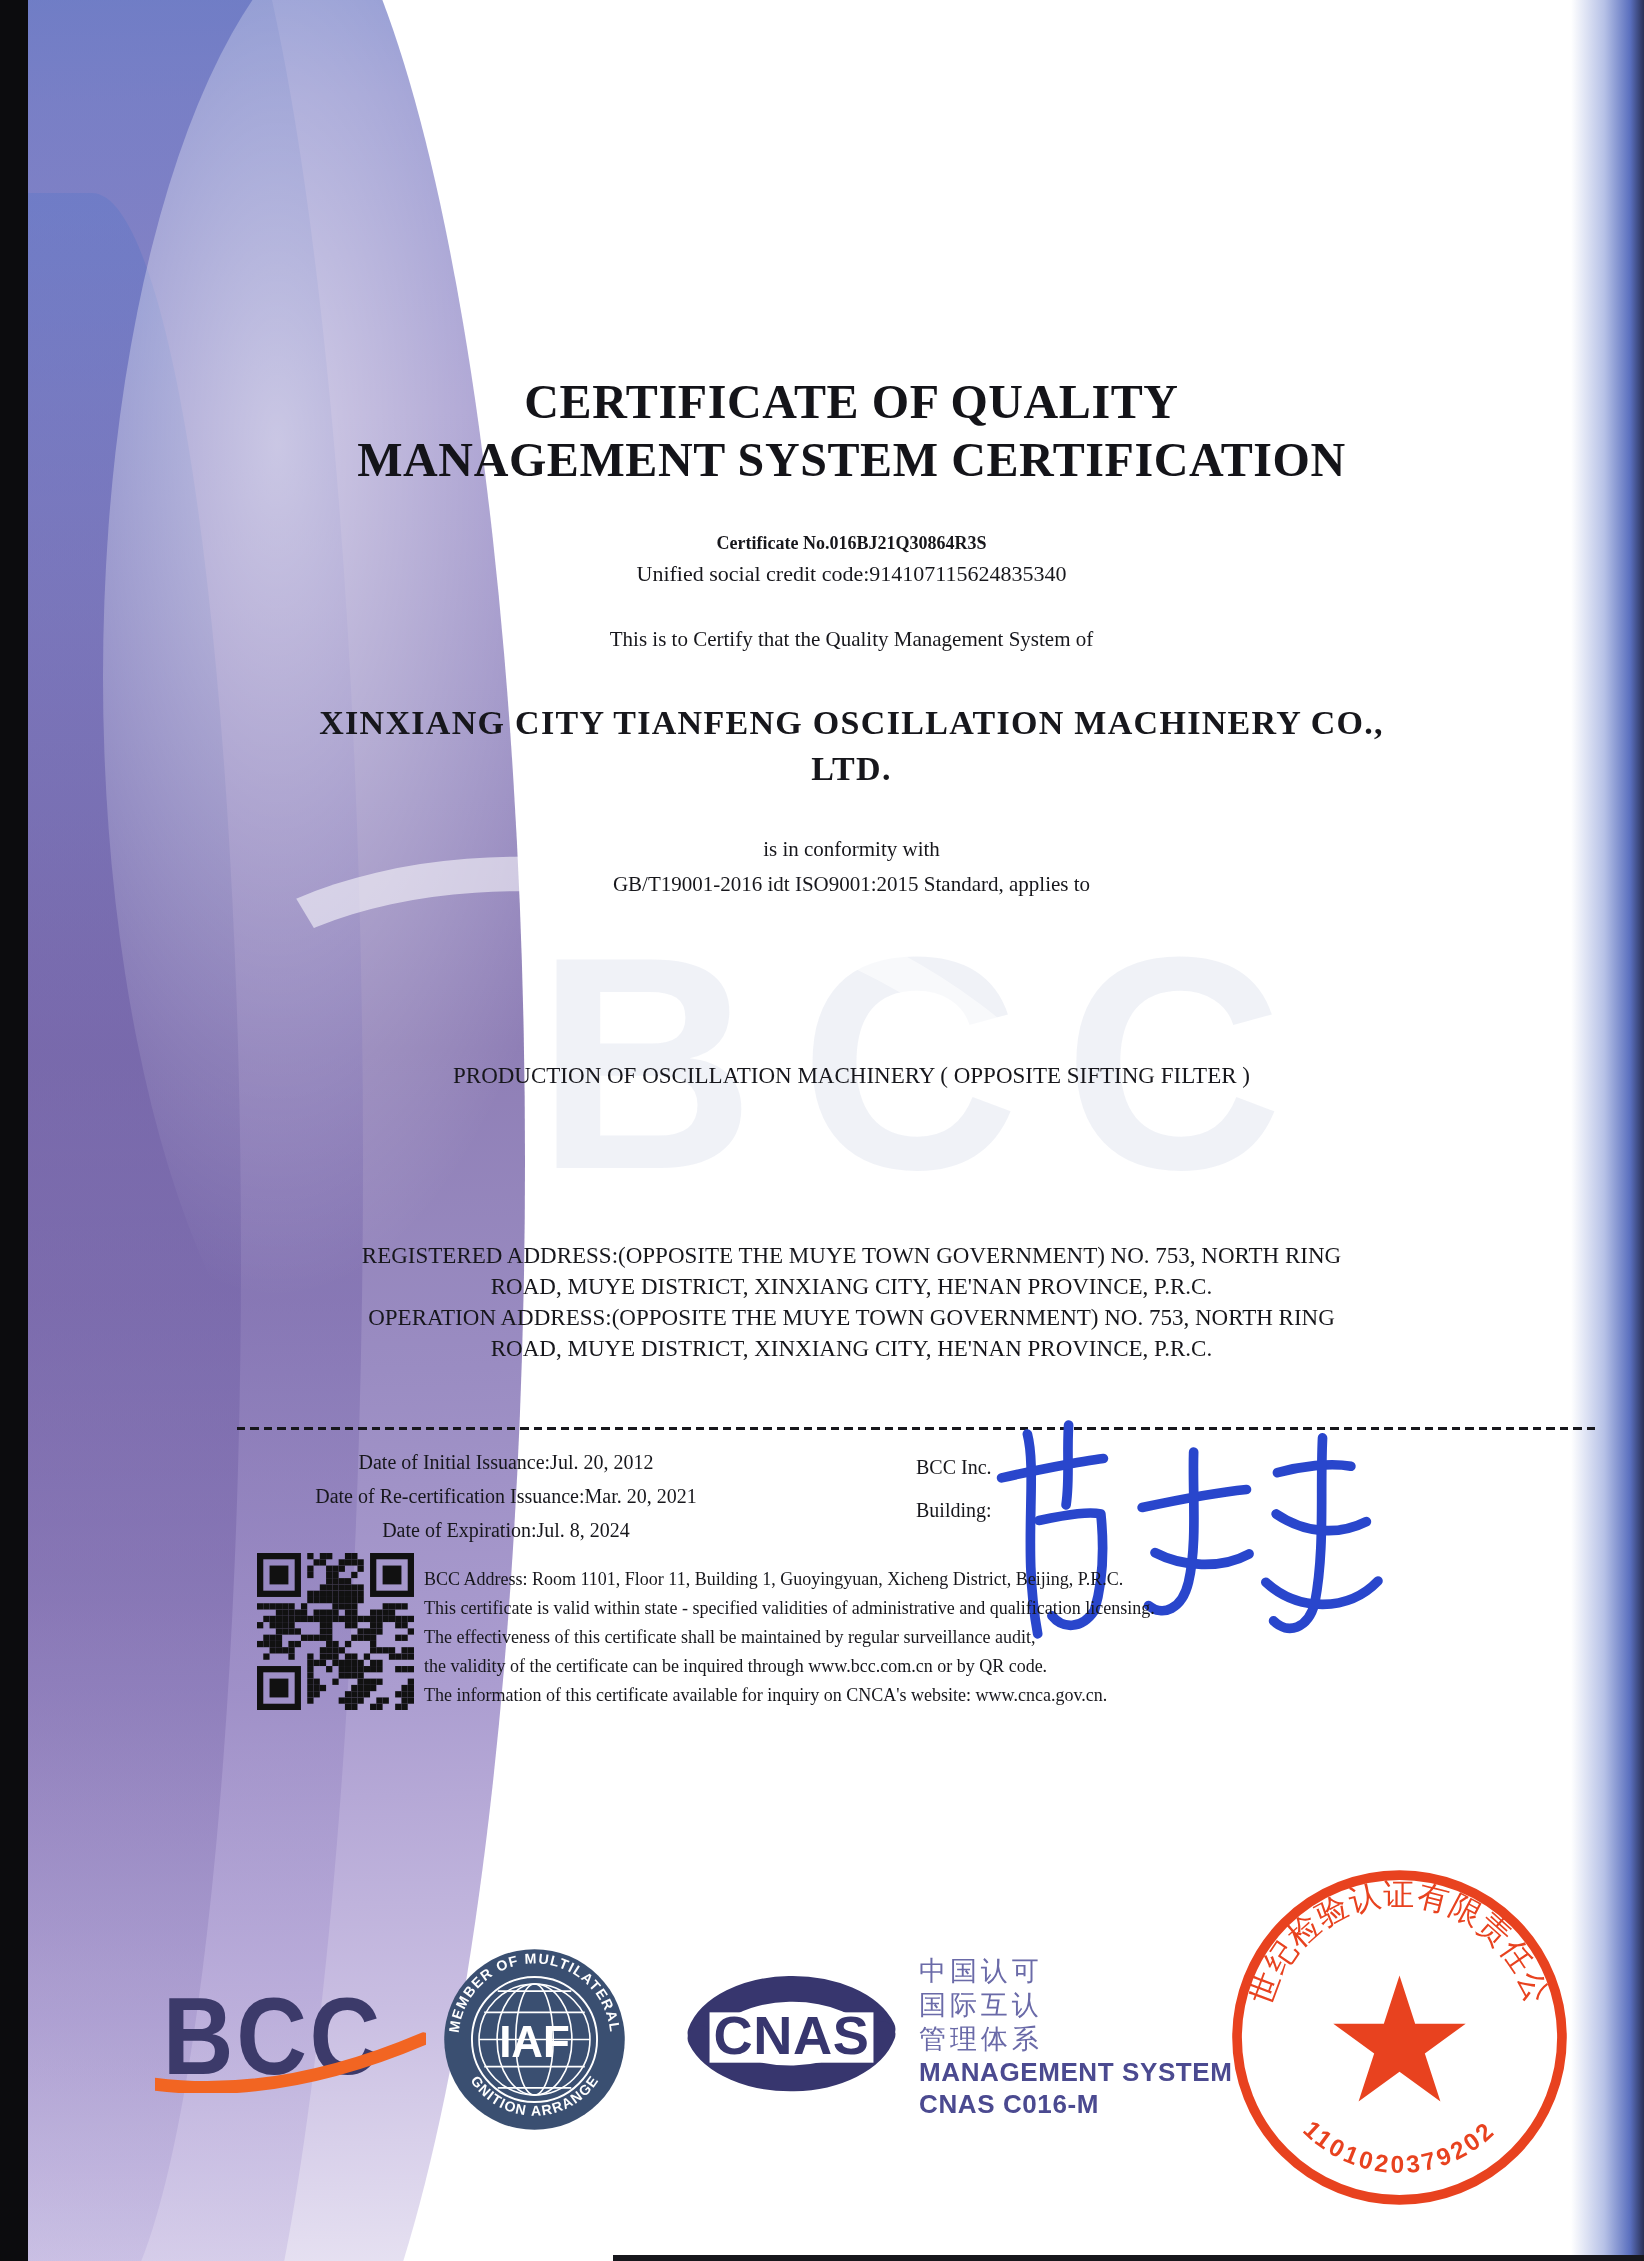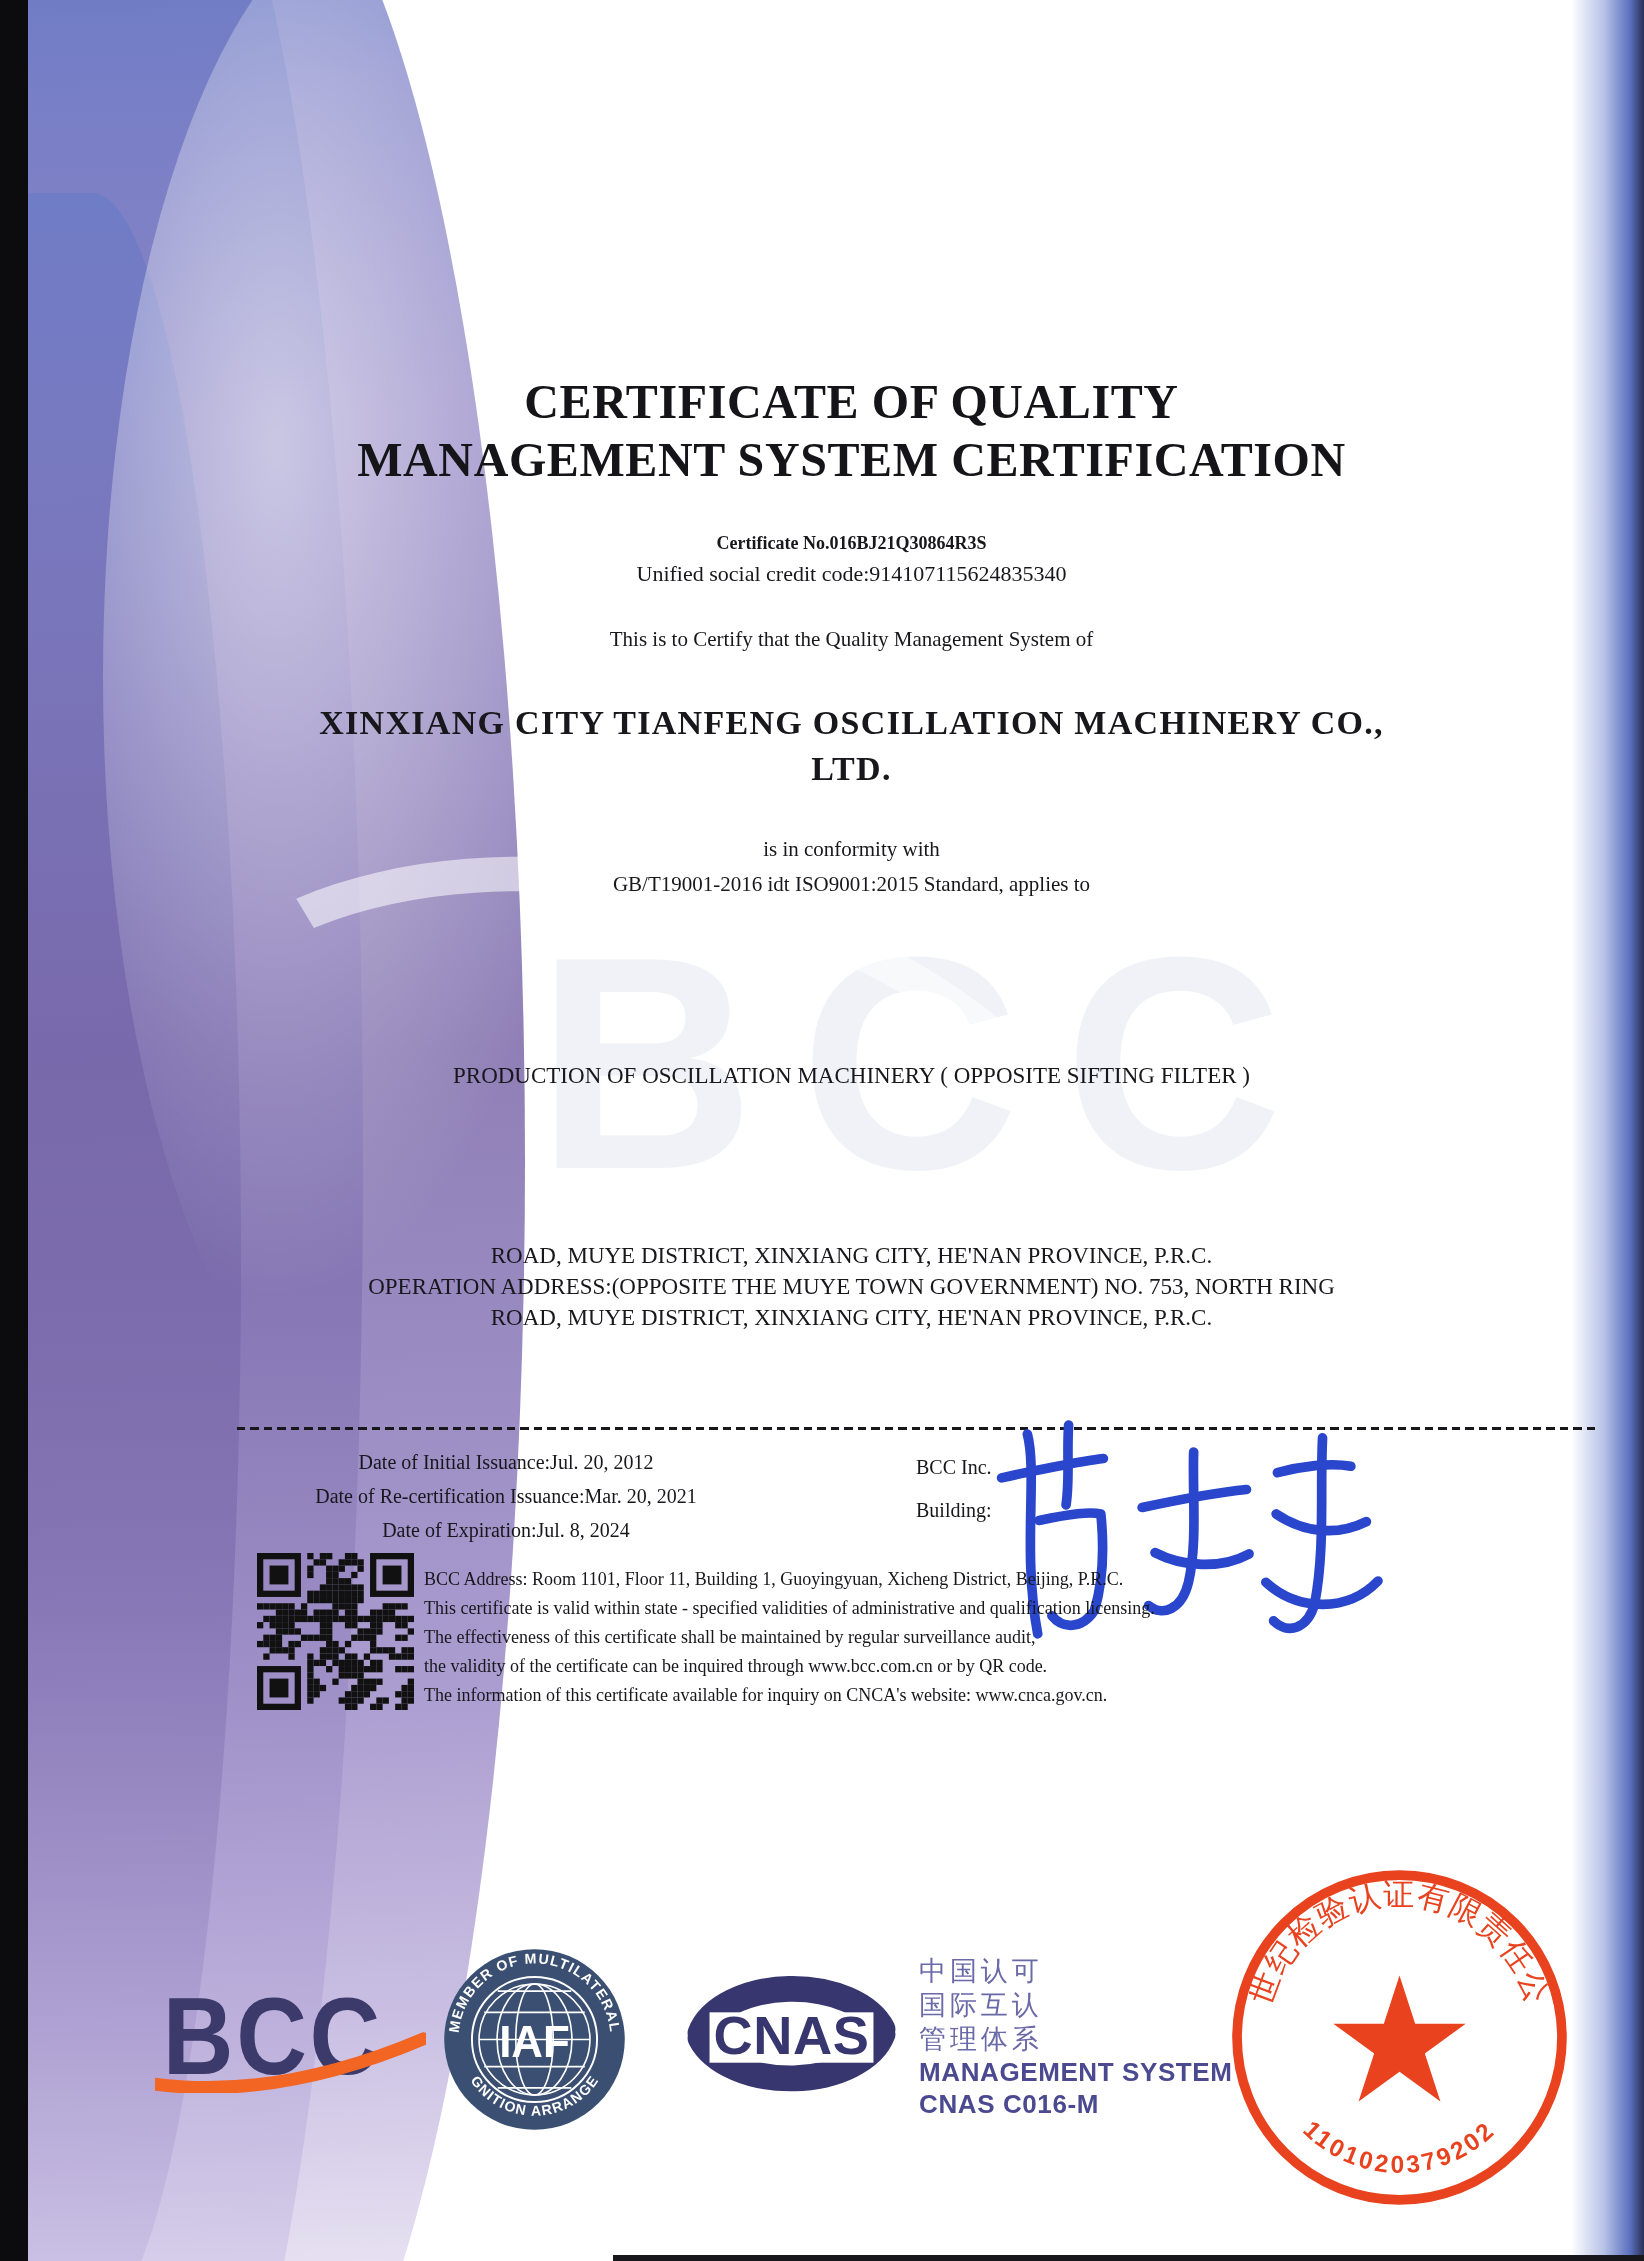--- a/index.html
+++ b/index.html
@@ -76,20 +76,21 @@
 <div class="abs center company">
   <div>XINXIANG CITY TIANFENG OSCILLATION MACHINERY CO.,</div>
   <div>LTD.</div>
 </div>
 
 <div class="abs center conformity">is in conformity with</div>
 <div class="abs center standard">GB/T19001-2016 idt ISO9001:2015 Standard, applies to</div>
 <div class="abs center scope">PRODUCTION OF OSCILLATION MACHINERY ( OPPOSITE SIFTING FILTER )</div>
 
 <div class="abs center addresses">
+  <div>REGISTERED ADDRESS:(OPPOSITE THE MUYE TOWN GOVERNMENT) NO. 753, NORTH RING</div>
   <div>ROAD, MUYE DISTRICT, XINXIANG CITY, HE'NAN PROVINCE, P.R.C.</div>
   <div>OPERATION ADDRESS:(OPPOSITE THE MUYE TOWN GOVERNMENT) NO. 753, NORTH RING</div>
   <div>ROAD, MUYE DISTRICT, XINXIANG CITY, HE'NAN PROVINCE, P.R.C.</div>
 </div>
 
 <div class="abs dashline"></div>
 
 <div class="abs dates">
   <div>Date of Initial Issuance:Jul. 20, 2012</div>
   <div>Date of Re-certification Issuance:Mar. 20, 2021</div>

